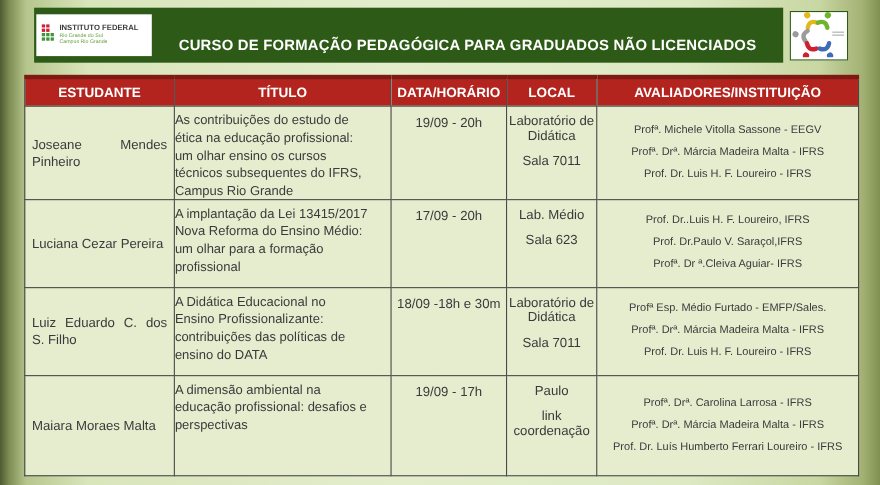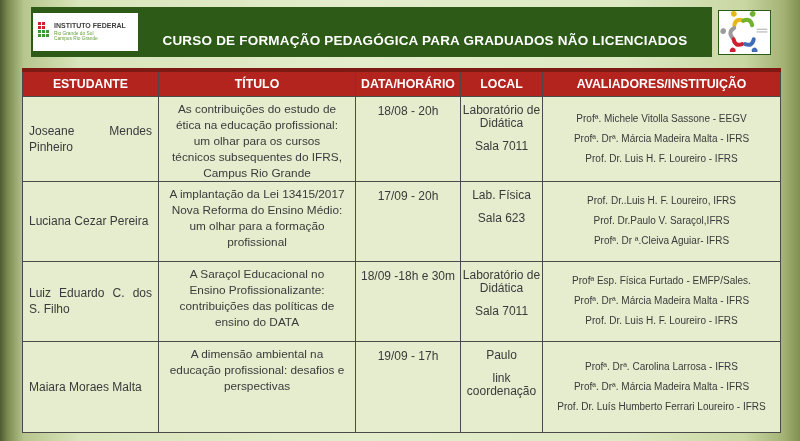--- a/index.html
+++ b/index.html
@@ -39,21 +39,21 @@
     border:1px solid #4a4a4a;background:#e6edcf;color:#3a3a3a;
     padding:0;box-sizing:border-box;overflow:hidden;
   }
   .sched th{
     background:#b3241e;border-top:4px solid #7d1a13;color:#ffffff;
     font-size:12.3px;font-weight:bold;height:26px;text-align:center;
   }
   tr.r1{height:84px} tr.r2{height:80px} tr.r3{height:80px} tr.r4{height:91px}
   td{vertical-align:top}
   td.est{vertical-align:middle;text-align:justify;padding:0 6px;font-size:12px;line-height:16px}
-  td.tit{text-align:center;padding-top:4px;font-size:11.8px;line-height:16px}
+  td.tit{text-align:left;padding-top:4px;font-size:11.8px;line-height:16px}
   td.dat{text-align:center;padding-top:7px;font-size:12px}
   td.loc{text-align:center;padding-top:7px;font-size:12px;line-height:13px}
   .loc-line{margin-bottom:10px}
   td.ava{vertical-align:middle;text-align:center;font-size:10px;line-height:14px;padding:0 3px}
   .ava-line{margin:6px 0}
 </style>
 </head>
 <body>
 
 <div class="banner">
@@ -127,25 +127,25 @@
     <th>DATA/HORÁRIO</th>
     <th>LOCAL</th>
     <th>AVALIADORES/INSTITUIÇÃO</th>
   </tr>
 
   <tr class="r1">
     <td class="est">Joseane Mendes Pinheiro</td>
     <td class="tit">
       <div>As contribuições do estudo de</div>
       <div>ética na educação profissional:</div>
-      <div>um olhar para os cursos</div>
+      <div>um olhar ensino os cursos</div>
       <div>técnicos subsequentes do IFRS,</div>
       <div>Campus Rio Grande</div>
     </td>
-    <td class="dat">18/08 - 20h</td>
+    <td class="dat">19/09 - 20h</td>
     <td class="loc">
       <div class="loc-line">Laboratório de Didática</div>
       <div class="loc-line">Sala 7011</div>
     </td>
     <td class="ava">
       <div class="ava-line">Profª. Michele Vitolla Sassone - EEGV</div>
       <div class="ava-line">Profª. Drª. Márcia Madeira Malta - IFRS</div>
       <div class="ava-line">Prof. Dr. Luis H. F. Loureiro - IFRS</div>
     </td>
   </tr>
@@ -153,45 +153,45 @@
   <tr class="r2">
     <td class="est">Luciana Cezar Pereira</td>
     <td class="tit">
       <div>A implantação da Lei 13415/2017</div>
       <div>Nova Reforma do Ensino Médio:</div>
       <div>um olhar para a formação</div>
       <div>profissional</div>
     </td>
     <td class="dat">17/09 - 20h</td>
     <td class="loc">
-      <div class="loc-line">Lab. Física</div>
+      <div class="loc-line">Lab. Médio</div>
       <div class="loc-line">Sala 623</div>
     </td>
     <td class="ava">
       <div class="ava-line">Prof. Dr..Luis H. F. Loureiro, IFRS</div>
       <div class="ava-line">Prof. Dr.Paulo V. Saraçol,IFRS</div>
       <div class="ava-line">Profª. Dr ª.Cleiva Aguiar- IFRS</div>
     </td>
   </tr>
 
   <tr class="r3">
     <td class="est">Luiz Eduardo C. dos S. Filho</td>
     <td class="tit">
-      <div>A Saraçol Educacional no</div>
+      <div>A Didática Educacional no</div>
       <div>Ensino Profissionalizante:</div>
       <div>contribuições das políticas de</div>
       <div>ensino do DATA</div>
     </td>
     <td class="dat">18/09 -18h e 30m</td>
     <td class="loc">
       <div class="loc-line">Laboratório de Didática</div>
       <div class="loc-line">Sala 7011</div>
     </td>
     <td class="ava">
-      <div class="ava-line">Profª Esp. Física Furtado - EMFP/Sales.</div>
+      <div class="ava-line">Profª Esp. Médio Furtado - EMFP/Sales.</div>
       <div class="ava-line">Profª. Drª. Márcia Madeira Malta - IFRS</div>
       <div class="ava-line">Prof. Dr. Luis H. F. Loureiro - IFRS</div>
     </td>
   </tr>
 
   <tr class="r4">
     <td class="est">Maiara Moraes Malta</td>
     <td class="tit">
       <div>A dimensão ambiental na</div>
       <div>educação profissional: desafios e</div>

